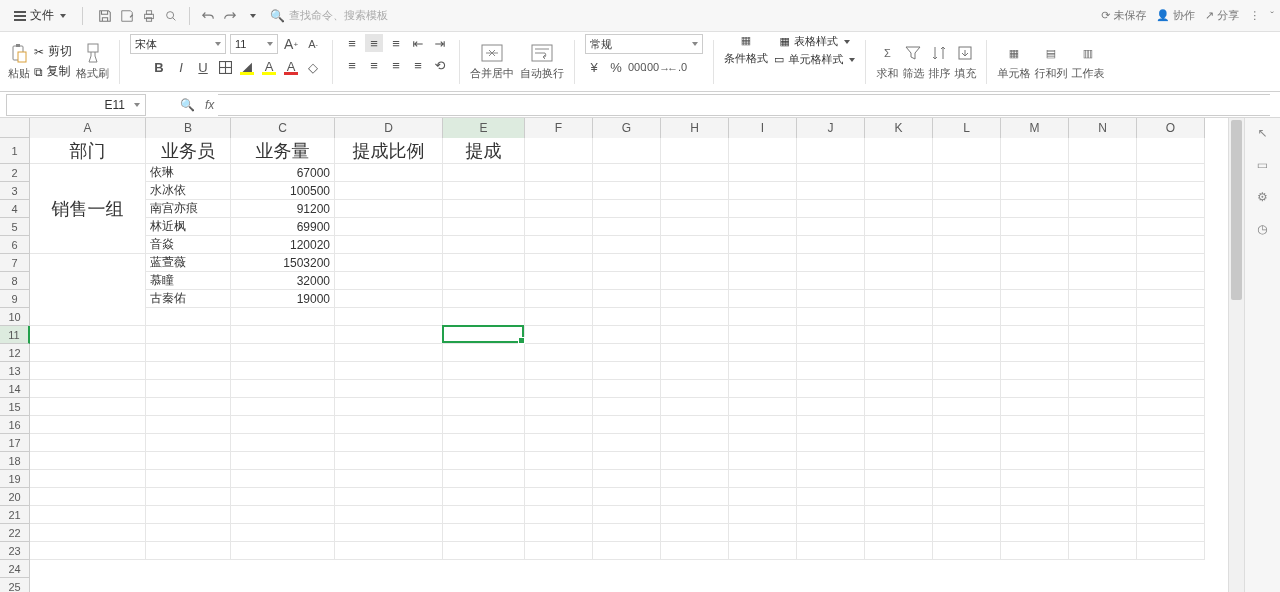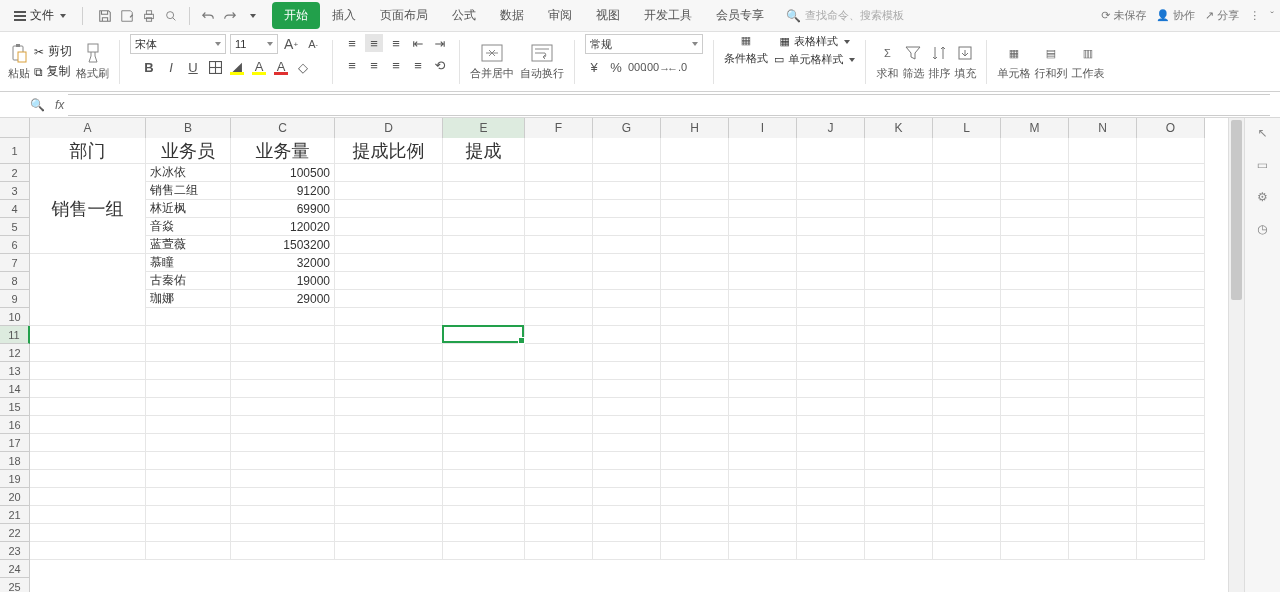--- a/index.html
+++ b/index.html
@@ -126,31 +126,20 @@
         </div>
       <div class="qicon">
           <svg width="14" height="14" viewBox="0 0 16 16">
             <path d="M11 4l3 3-3 3M14 7H6a4 4 0 00-4 4" fill="none" stroke="currentColor" stroke-width="1.3"></path>
           </svg>
         </div>
       <div class="qicon">
           <span class="down-arrow"></span>
         </div>
     </div>
-    <div class="tabs" id="tabs">
-        <div class="tab active">开始</div>
-        <div class="tab">插入</div>
-        <div class="tab">页面布局</div>
-        <div class="tab">公式</div>
-        <div class="tab">数据</div>
-        <div class="tab">审阅</div>
-        <div class="tab">视图</div>
-        <div class="tab">开发工具</div>
-        <div class="tab">会员专享</div>
-      </div>
     <div class="search-box">
       <span class="search-icon">🔍</span>
       <span class="search-text">查找命令、搜索模板</span>
     </div>
   </div>
   <div class="menubar-right">
     <span>⟳ <span>未保存</span></span>
     <span>👤 <span>协作</span></span>
     <span>↗ <span>分享</span></span>
     <span>⋮</span>
@@ -184,21 +173,21 @@
       <div class="big-icon">
           <svg width="18" height="20" viewBox="0 0 18 20">
             <rect x="4" y="1" width="10" height="8" fill="none" stroke="#888"></rect>
             <path d="M7 9v4l-2 6h8l-2-6V9" fill="none" stroke="#888"></path>
           </svg>
         </div>
       <span>格式刷</span>
     </div>
   </div>
   <div class="rdivider"></div>
-  <div class="rgroup" style="flex-direction:column; gap:4px; align-items:center;">
+  <div class="rgroup" style="flex-direction:column; gap:4px; align-items:flex-end;">
     <div class="rgroup-row">
       <div class="combo font-name">
           <span>宋体</span>
         </div>
       <div class="combo font-size">
           <span>11</span>
         </div>
       <div class="ribbon-btn" style="font-size:14px;">A<sup style="font-size:8px;">+</sup></div>
       <div class="ribbon-btn" style="font-size:11px;">A<sup style="font-size:7px;">-</sup></div>
     </div>
@@ -345,20 +334,23 @@
         <span>行和列</span>
       </div>
     <div class="rgroup-col">
         <div class="big-icon">▥</div>
         <span>工作表</span>
       </div>
   </div>
 </div>
 
 <div class="formula-bar">
+  <div class="namebox">
+      <span>E11</span>
+    </div>
   <div class="fx-area">
     <span style="color:#888;">🔍</span>
     <span class="fx-label">fx</span>
   </div>
   <input class="formula-input" value="" style="">
 </div>
 
 <div class="grid-wrap">
   <div class="sheet-area">
     <div style="display:flex;">
@@ -423,38 +415,55 @@
             <div class="cell" style="width: 68px; height: 26px;"></div>
             <div class="cell" style="width: 68px; height: 26px;"></div>
             <div class="cell" style="width: 68px; height: 26px;"></div>
             <div class="cell" style="width: 68px; height: 26px;"></div>
             <div class="cell" style="width: 68px; height: 26px;"></div>
             <div class="cell" style="width: 68px; height: 26px;"></div>
           </div>
           <div class="cell merged" style="width: 116px; height: 90px; position: absolute; left: 0px; top: 26px; background: rgb(255, 255, 255);">销售一组</div>
           <div class="grid-row" style="height: 18px;">
             <div style="width: 116px; height: 18px; border-right: 1px solid rgb(230, 230, 230);"></div>
+            <div class="cell" style="width: 85px; height: 18px;">依琳</div>
+            <div class="cell num" style="width: 104px; height: 18px;">67000</div>
+            <div class="cell" style="width: 108px; height: 18px;"></div>
+            <div class="cell" style="width: 82px; height: 18px;"></div>
+            <div class="cell" style="width: 68px; height: 18px;"></div>
+            <div class="cell" style="width: 68px; height: 18px;"></div>
+            <div class="cell" style="width: 68px; height: 18px;"></div>
+            <div class="cell" style="width: 68px; height: 18px;"></div>
+            <div class="cell" style="width: 68px; height: 18px;"></div>
+            <div class="cell" style="width: 68px; height: 18px;"></div>
+            <div class="cell" style="width: 68px; height: 18px;"></div>
+            <div class="cell" style="width: 68px; height: 18px;"></div>
+            <div class="cell" style="width: 68px; height: 18px;"></div>
+            <div class="cell" style="width: 68px; height: 18px;"></div>
+          </div>
+          <div class="grid-row" style="height: 18px;">
+            <div style="width: 116px; height: 18px; border-right: 1px solid rgb(230, 230, 230);"></div>
             <div class="cell" style="width: 85px; height: 18px;">水冰依</div>
             <div class="cell num" style="width: 104px; height: 18px;">100500</div>
             <div class="cell" style="width: 108px; height: 18px;"></div>
             <div class="cell" style="width: 82px; height: 18px;"></div>
             <div class="cell" style="width: 68px; height: 18px;"></div>
             <div class="cell" style="width: 68px; height: 18px;"></div>
             <div class="cell" style="width: 68px; height: 18px;"></div>
             <div class="cell" style="width: 68px; height: 18px;"></div>
             <div class="cell" style="width: 68px; height: 18px;"></div>
             <div class="cell" style="width: 68px; height: 18px;"></div>
             <div class="cell" style="width: 68px; height: 18px;"></div>
             <div class="cell" style="width: 68px; height: 18px;"></div>
             <div class="cell" style="width: 68px; height: 18px;"></div>
             <div class="cell" style="width: 68px; height: 18px;"></div>
           </div>
           <div class="grid-row" style="height: 18px;">
             <div style="width: 116px; height: 18px; border-right: 1px solid rgb(230, 230, 230);"></div>
-            <div class="cell" style="width: 85px; height: 18px;">销售二组</div>
+            <div class="cell" style="width: 85px; height: 18px;">南宫亦痕</div>
             <div class="cell num" style="width: 104px; height: 18px;">91200</div>
             <div class="cell" style="width: 108px; height: 18px;"></div>
             <div class="cell" style="width: 82px; height: 18px;"></div>
             <div class="cell" style="width: 68px; height: 18px;"></div>
             <div class="cell" style="width: 68px; height: 18px;"></div>
             <div class="cell" style="width: 68px; height: 18px;"></div>
             <div class="cell" style="width: 68px; height: 18px;"></div>
             <div class="cell" style="width: 68px; height: 18px;"></div>
             <div class="cell" style="width: 68px; height: 18px;"></div>
             <div class="cell" style="width: 68px; height: 18px;"></div>
@@ -527,37 +536,20 @@
             <div class="cell" style="width: 68px; height: 18px;"></div>
             <div class="cell" style="width: 68px; height: 18px;"></div>
             <div class="cell" style="width: 68px; height: 18px;"></div>
             <div class="cell" style="width: 68px; height: 18px;"></div>
             <div class="cell" style="width: 68px; height: 18px;"></div>
           </div>
           <div class="grid-row" style="height: 18px;">
             <div style="width: 116px; height: 18px; border-right: 1px solid rgb(230, 230, 230);"></div>
             <div class="cell" style="width: 85px; height: 18px;">古秦佑</div>
             <div class="cell num" style="width: 104px; height: 18px;">19000</div>
-            <div class="cell" style="width: 108px; height: 18px;"></div>
-            <div class="cell" style="width: 82px; height: 18px;"></div>
-            <div class="cell" style="width: 68px; height: 18px;"></div>
-            <div class="cell" style="width: 68px; height: 18px;"></div>
-            <div class="cell" style="width: 68px; height: 18px;"></div>
-            <div class="cell" style="width: 68px; height: 18px;"></div>
-            <div class="cell" style="width: 68px; height: 18px;"></div>
-            <div class="cell" style="width: 68px; height: 18px;"></div>
-            <div class="cell" style="width: 68px; height: 18px;"></div>
-            <div class="cell" style="width: 68px; height: 18px;"></div>
-            <div class="cell" style="width: 68px; height: 18px;"></div>
-            <div class="cell" style="width: 68px; height: 18px;"></div>
-          </div>
-          <div class="grid-row" style="height: 18px;">
-            <div style="width: 116px; height: 18px; border-right: 1px solid rgb(230, 230, 230);"></div>
-            <div class="cell" style="width: 85px; height: 18px;">珈娜</div>
-            <div class="cell num" style="width: 104px; height: 18px;">29000</div>
             <div class="cell" style="width: 108px; height: 18px;"></div>
             <div class="cell" style="width: 82px; height: 18px;"></div>
             <div class="cell" style="width: 68px; height: 18px;"></div>
             <div class="cell" style="width: 68px; height: 18px;"></div>
             <div class="cell" style="width: 68px; height: 18px;"></div>
             <div class="cell" style="width: 68px; height: 18px;"></div>
             <div class="cell" style="width: 68px; height: 18px;"></div>
             <div class="cell" style="width: 68px; height: 18px;"></div>
             <div class="cell" style="width: 68px; height: 18px;"></div>
             <div class="cell" style="width: 68px; height: 18px;"></div>

